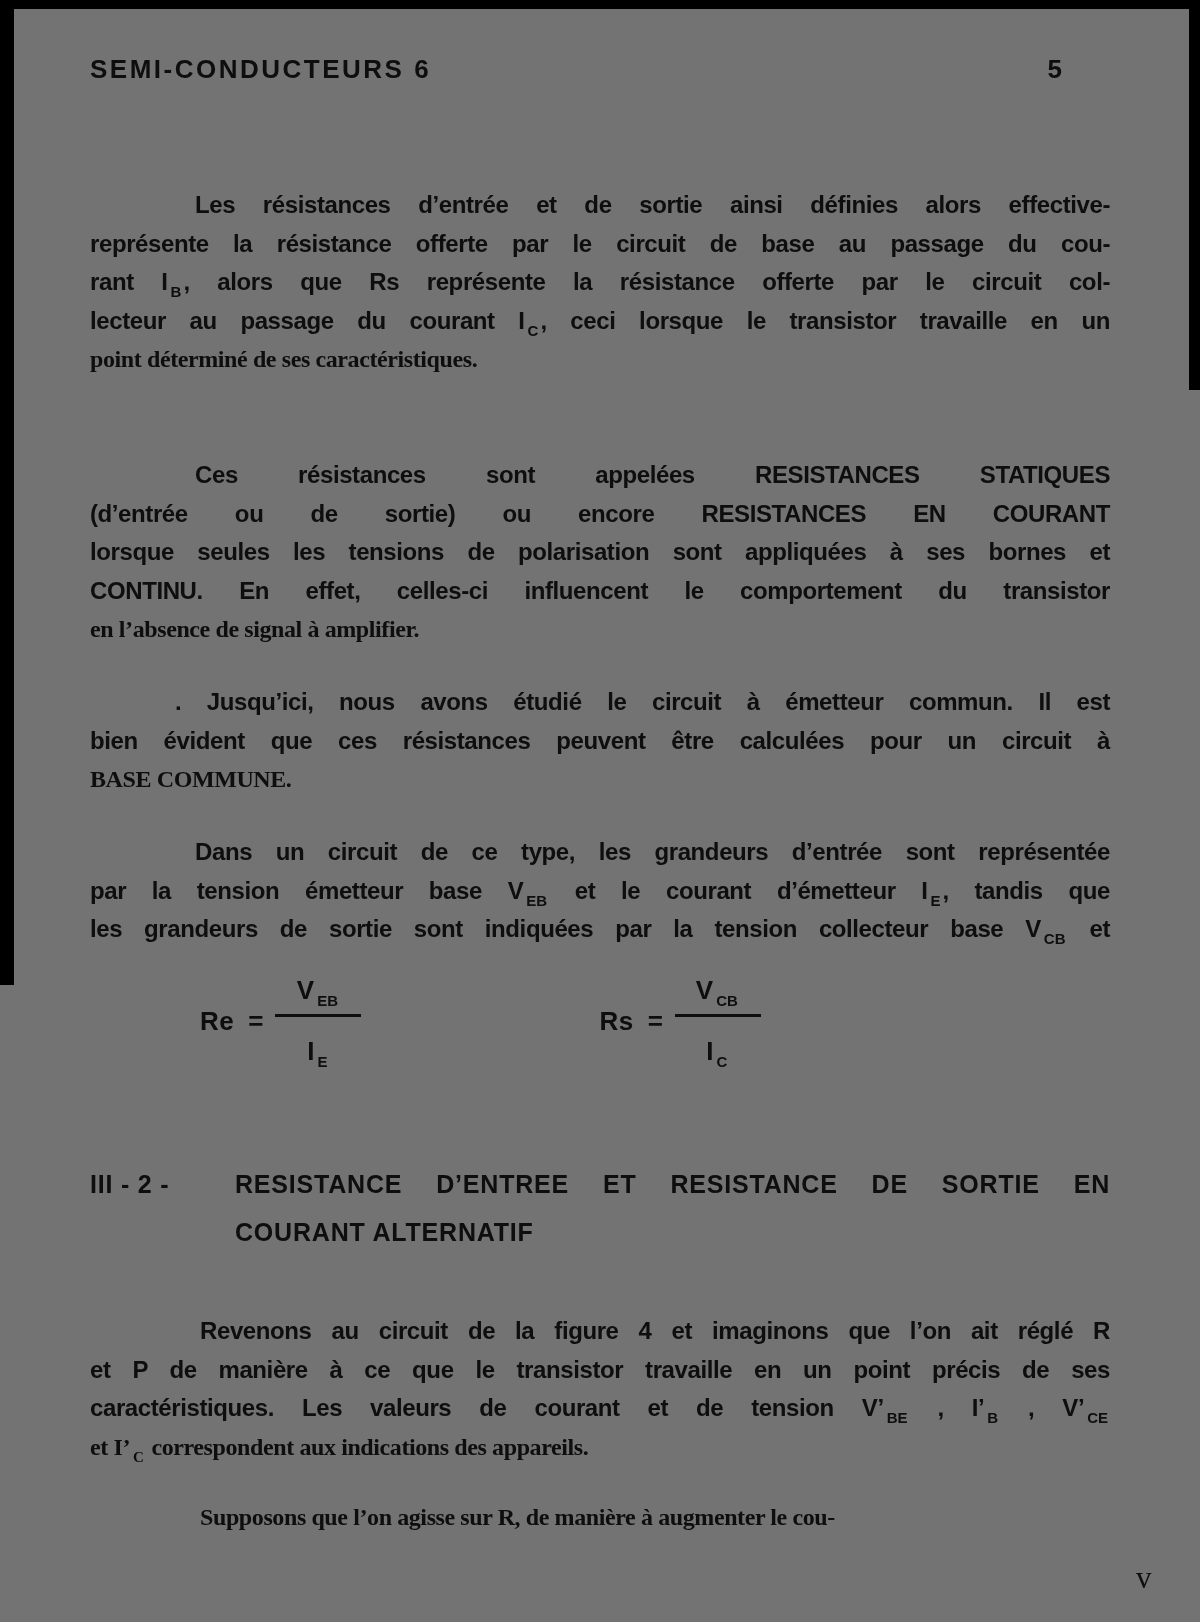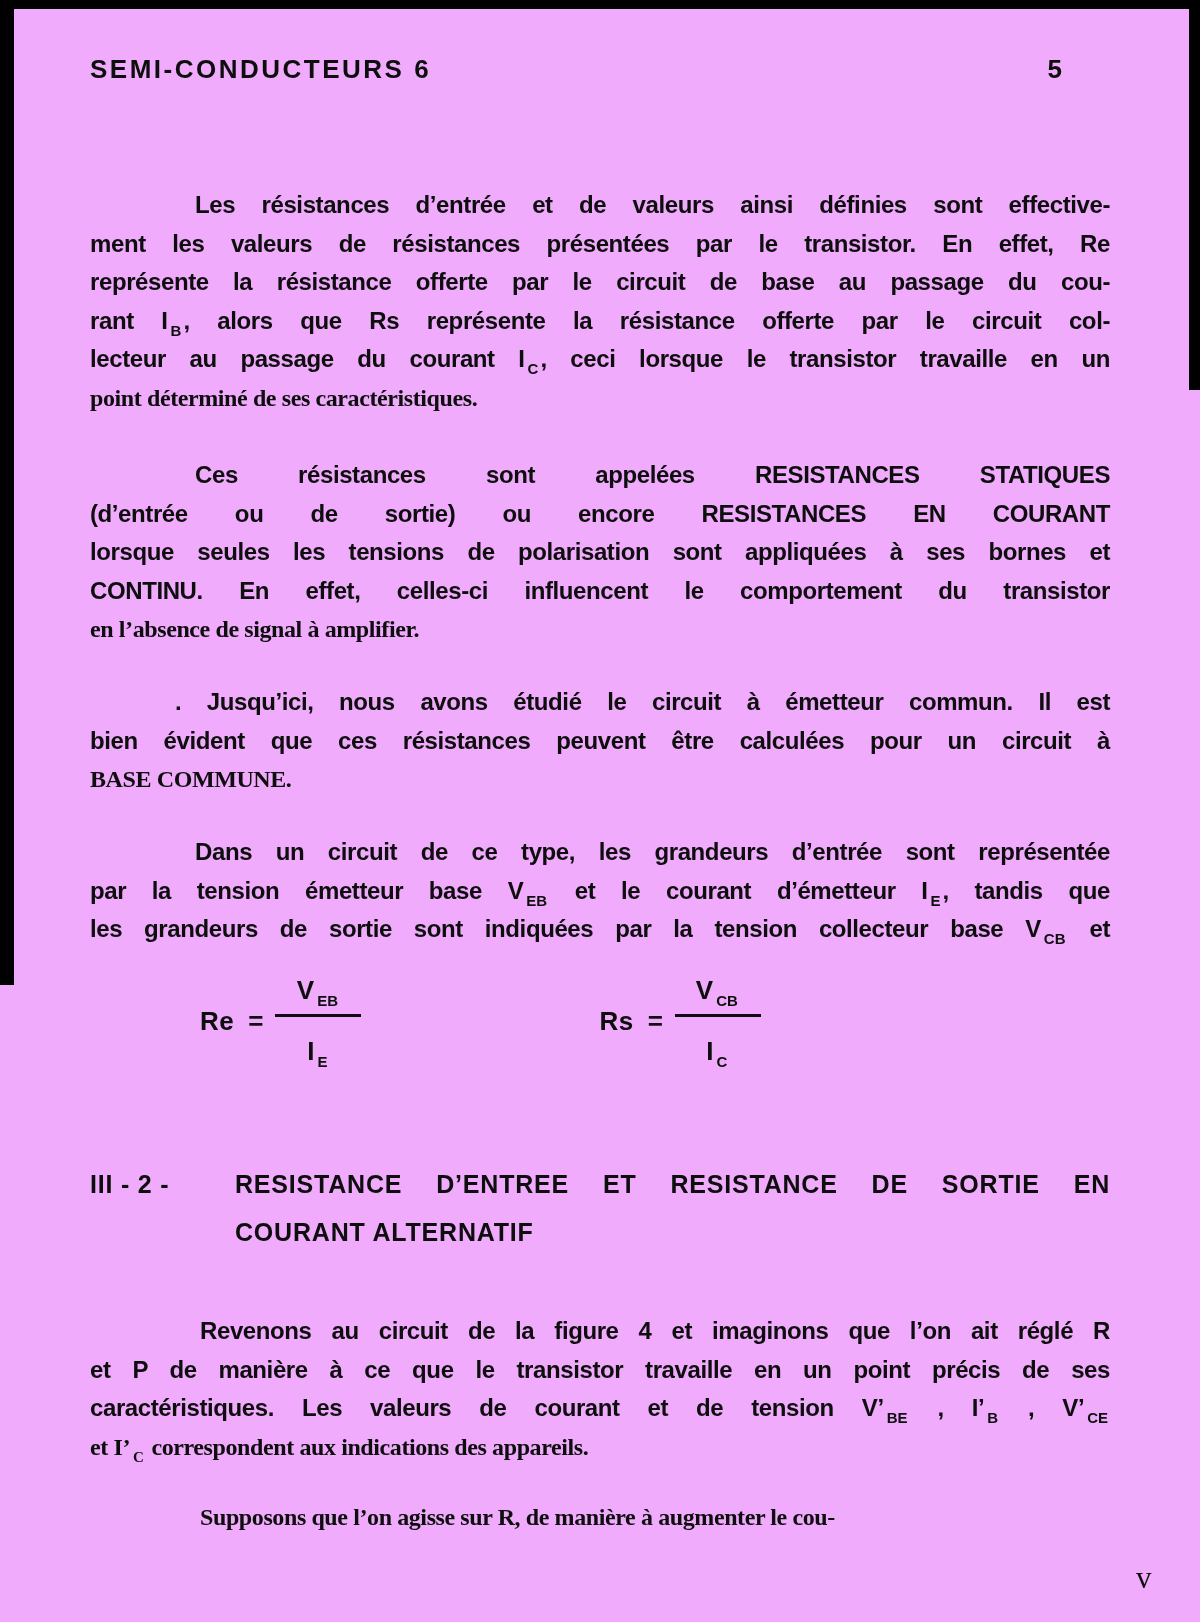--- a/index.html
+++ b/index.html
@@ -1,20 +1,20 @@
 <!DOCTYPE html>
 <html><head>
 <meta charset="utf-8">
 <style>
   * { margin:0; padding:0; box-sizing:border-box; }
   html,body { background:#ffffff; }
   .page {
     position:relative;
     width:1200px; height:1622px;
-    background:#f0abfc;
+    background:#737373;
     overflow:hidden;
     font-family:"Liberation Sans", sans-serif;
     color:#0e0e0e;
   }
   
   .scan-top    { position:absolute; left:0; top:0; width:1200px; height:9px;  background:#000; }
   .scan-left   { position:absolute; left:0; top:0; width:14px;  height:985px; background:#000; }
   .scan-right  { position:absolute; right:0; top:0; width:11px; height:390px; background:#000; }
 
   .hdr-title {
@@ -84,22 +84,21 @@
 <div class="page">
 
   <div class="scan-top"></div>
   <div class="scan-left"></div>
   <div class="scan-right"></div>
 
   <div class="hdr-title">SEMI-CONDUCTEURS 6</div>
   <div class="hdr-num">5</div>
 
   <div class="para p1">
-      <div class="line just" style="text-indent: 105px;">Les résistances d’entrée et de valeurs ainsi définies sont effective-</div>
-      <div class="line just">ment les valeurs de résistances présentées par le transistor. En effet, Re</div>
+      <div class="line just" style="text-indent: 105px;">Les résistances d’entrée et de sortie ainsi définies alors effective-</div>
       <div class="line just">représente la résistance offerte par le circuit de base au passage du cou-</div>
       <div class="line just">rant I<sub>B</sub>, alors que Rs représente la résistance offerte par le circuit col-</div>
       <div class="line just">lecteur au passage du courant I<sub>C</sub>, ceci lorsque le transistor travaille en un</div>
       <div class="line last">point déterminé de ses caractéristiques.</div>
     </div>
   <div class="para p2">
       <div class="line just" style="text-indent: 105px;">Ces résistances sont appelées RESISTANCES STATIQUES</div>
       <div class="line just">(d’entrée ou de sortie) ou encore RESISTANCES EN COURANT</div>
       <div class="line just">lorsque seules les tensions de polarisation sont appliquées à ses bornes et</div>
       <div class="line just">CONTINU. En effet, celles-ci influencent le comportement du transistor</div>

